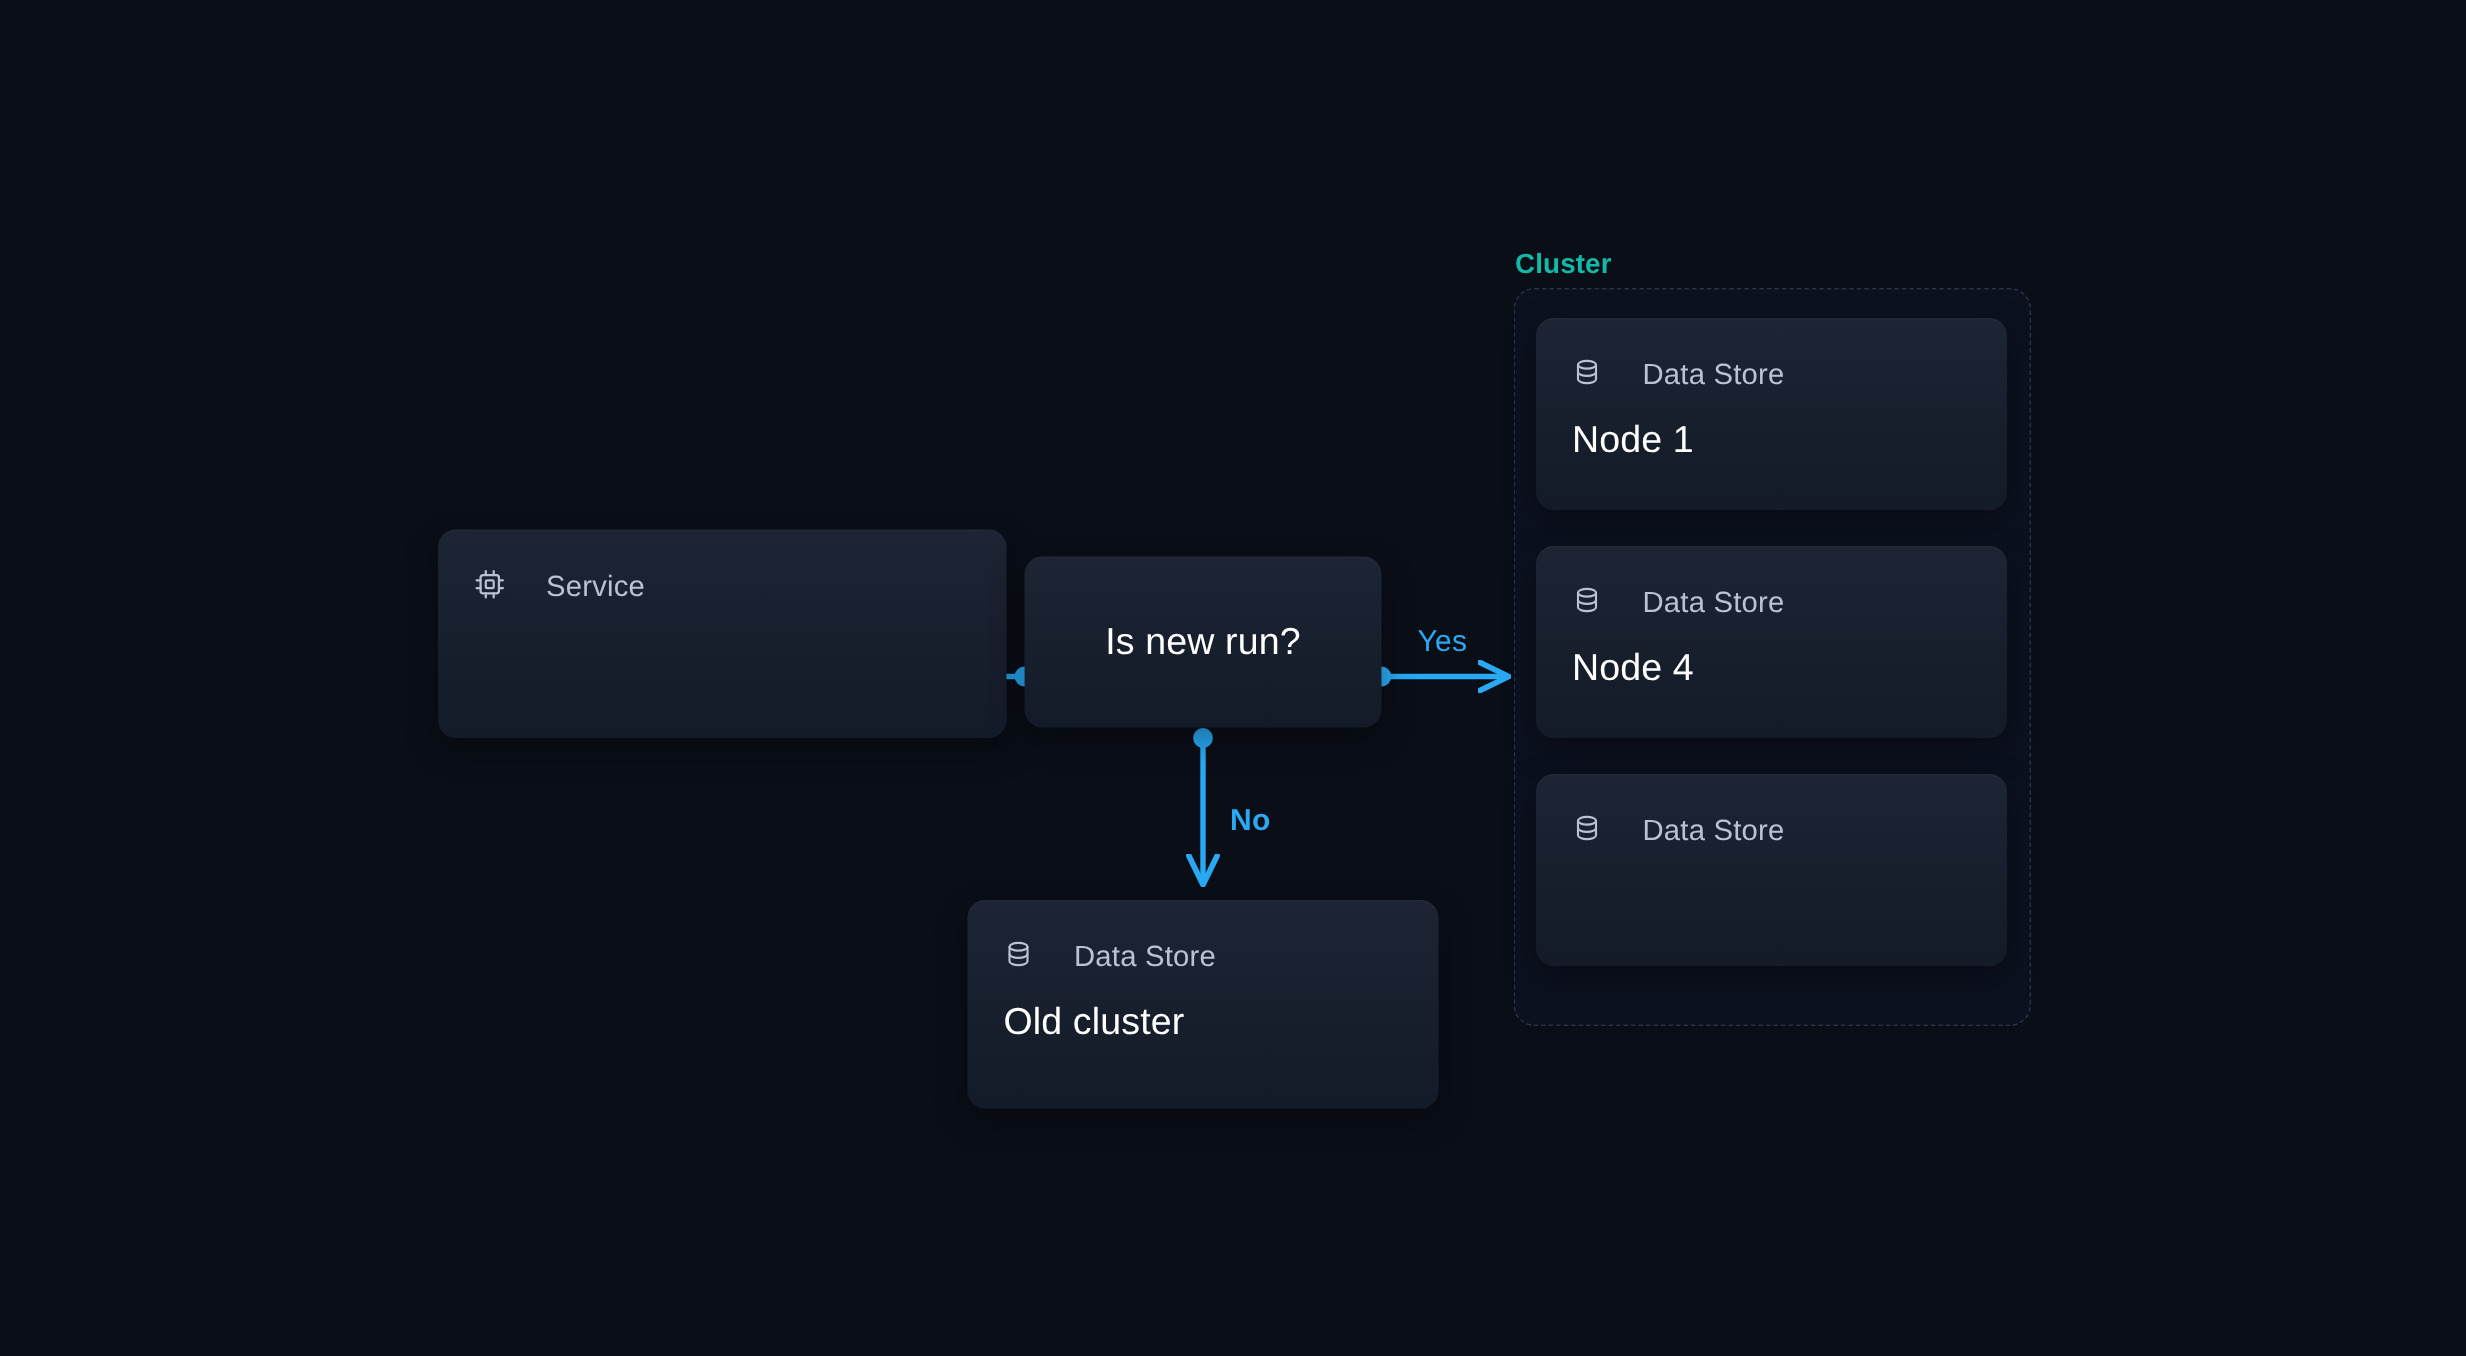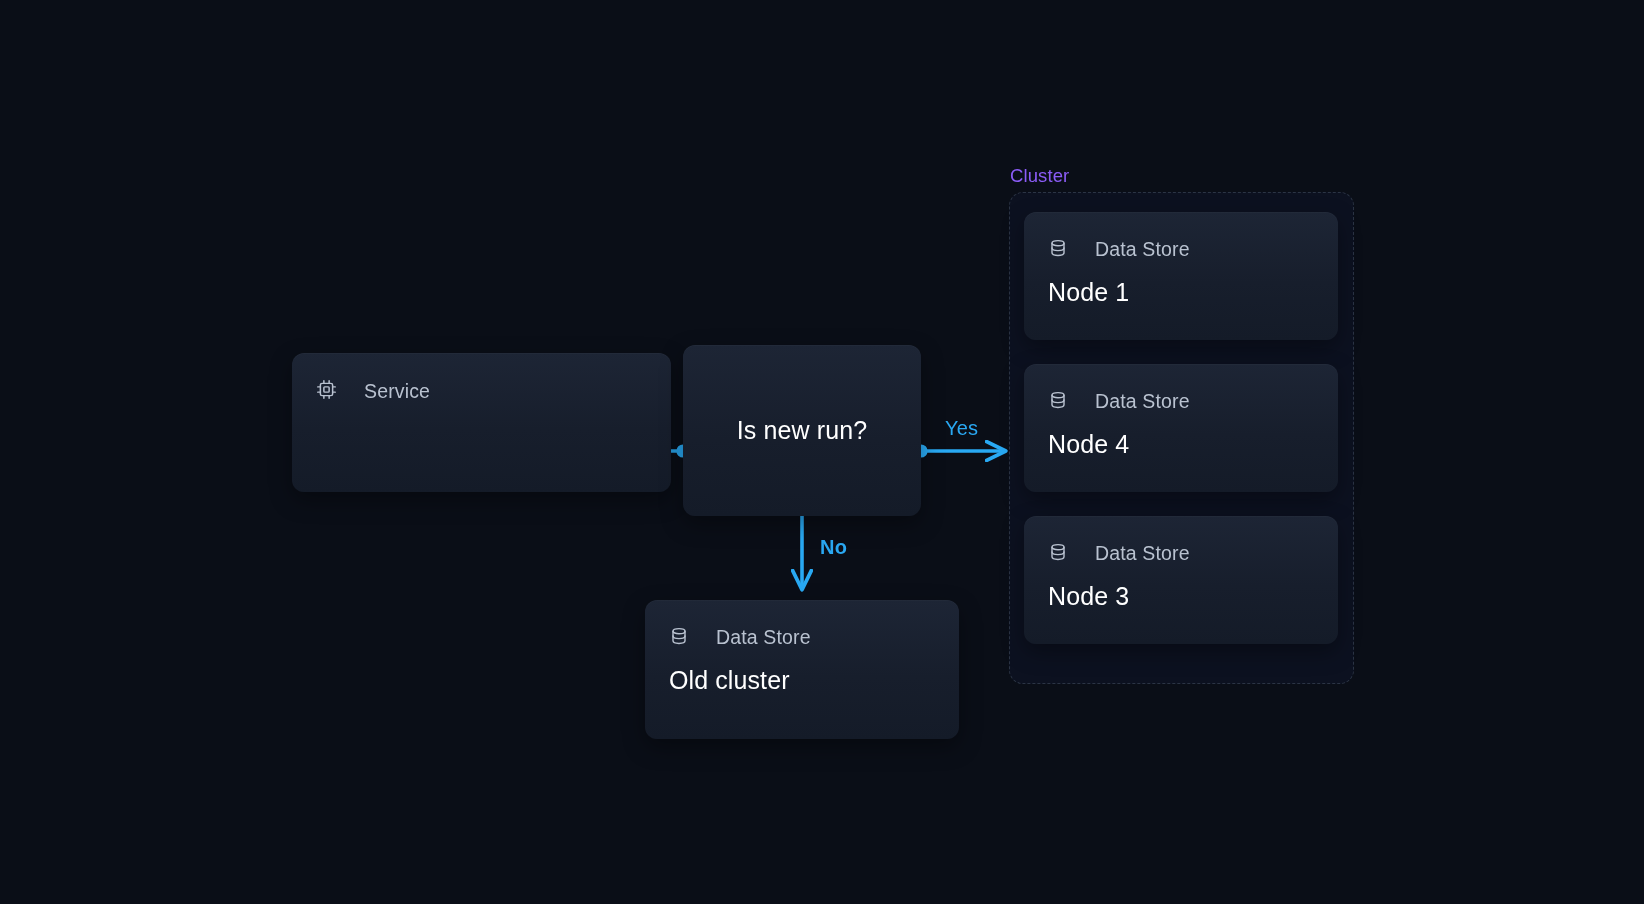--- a/index.html
+++ b/index.html
@@ -29,23 +29,24 @@
     border: 1px dashed #2b3444;
     border-radius: 14px;
     background: #0c1120;
     box-sizing: border-box;
   }
   .cluster-label {
     position: absolute;
     left: 1010px;
     top: 165px;
     font-size: 18.5px;
-    color: #8b5cf6;
+    color: #14b8a6;
     letter-spacing: .1px;
     white-space: nowrap;
+    font-weight: bold;
   }
 
   
   .node {
     position: absolute;
     box-sizing: border-box;
     border-radius: 12px;
     background: linear-gradient(180deg, #1d2535 0%, #171e2c 55%, #141b28 100%);
     box-shadow: 0 1px 0 rgba(255,255,255,0.025) inset,
                 0 8px 22px rgba(0,0,0,0.35);
@@ -145,21 +146,21 @@
             <rect x="5" y="5" width="14" height="14" rx="2"></rect>
             <rect x="9" y="9" width="6" height="6" rx="1"></rect>
             <path d="M9 2v3M15 2v3M9 19v3M15 19v3M2 9h3M2 15h3M19 9h3M19 15h3"></path>
           </svg>
         </span>
         <span>Service</span>
       </div>
     </div>
   </div>
 
-  <div class="node decision" style="left:683px; top:345px; width:238px; height:171px;align-items:center;">
+  <div class="node decision" style="left:683px; top:371px; width:238px; height:114px;align-items:center;">
     <div class="decision-label">Is new run?</div>
   </div>
 
   <div class="node" style="left:1024px; top:212px; width:314px; height:128px;">
     <div class="node-inner">
       <div class="node-kind">
         <span class="ic">
           <svg width="20" height="20" viewBox="0 0 24 24" fill="none" stroke="#b9c2d0" stroke-width="1.7" stroke-linecap="round" stroke-linejoin="round">
             <ellipse cx="12" cy="6.2" rx="7.2" ry="3.1"></ellipse>
             <path d="M4.8 6.2v11.6c0 1.71 3.22 3.1 7.2 3.1s7.2-1.39 7.2-3.1V6.2"></path>
@@ -193,21 +194,20 @@
       <div class="node-kind">
         <span class="ic">
           <svg width="20" height="20" viewBox="0 0 24 24" fill="none" stroke="#b9c2d0" stroke-width="1.7" stroke-linecap="round" stroke-linejoin="round">
             <ellipse cx="12" cy="6.2" rx="7.2" ry="3.1"></ellipse>
             <path d="M4.8 6.2v11.6c0 1.71 3.22 3.1 7.2 3.1s7.2-1.39 7.2-3.1V6.2"></path>
             <path d="M4.8 12c0 1.71 3.22 3.1 7.2 3.1s7.2-1.39 7.2-3.1"></path>
           </svg>
         </span>
         <span>Data Store</span>
       </div>
-      <div class="node-title">Node 3</div>
     </div>
   </div>
 
   <div class="node" style="left:645px; top:600px; width:314px; height:139px;">
     <div class="node-inner">
       <div class="node-kind">
         <span class="ic">
           <svg width="20" height="20" viewBox="0 0 24 24" fill="none" stroke="#b9c2d0" stroke-width="1.7" stroke-linecap="round" stroke-linejoin="round">
             <ellipse cx="12" cy="6.2" rx="7.2" ry="3.1"></ellipse>
             <path d="M4.8 6.2v11.6c0 1.71 3.22 3.1 7.2 3.1s7.2-1.39 7.2-3.1V6.2"></path>

